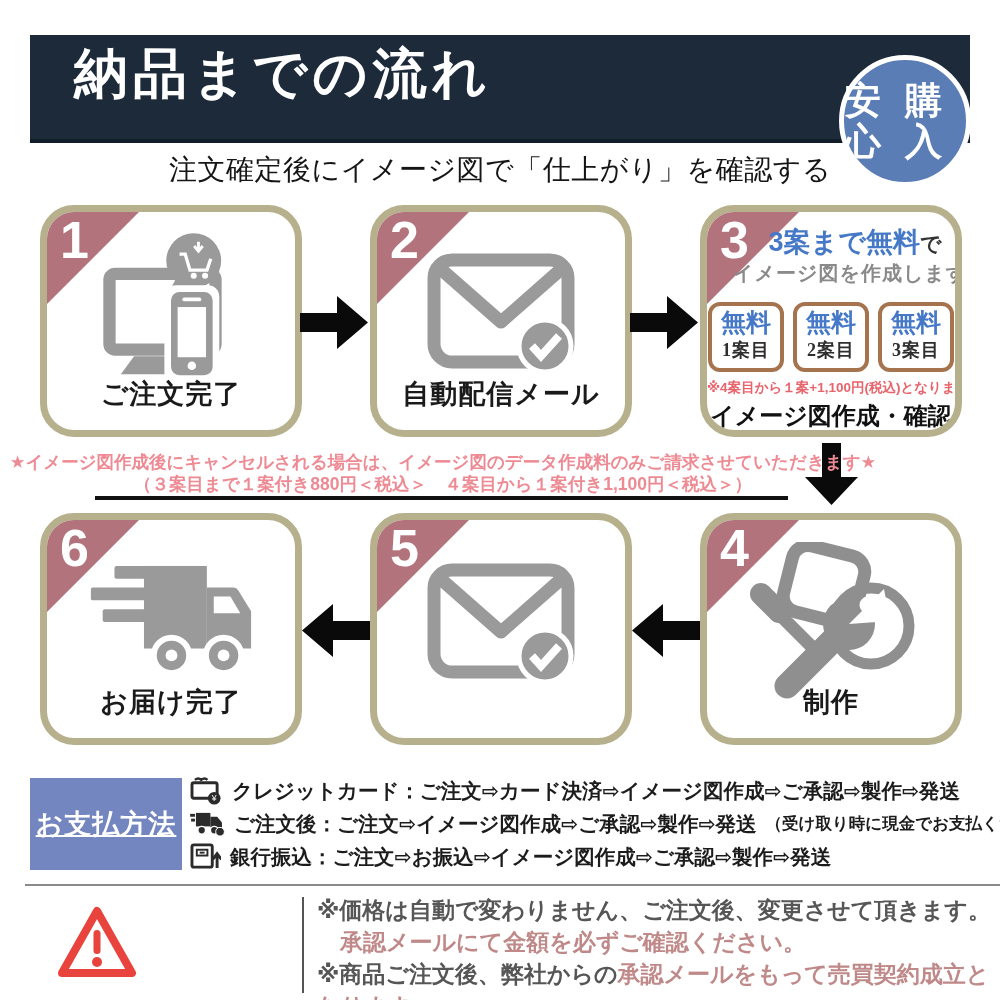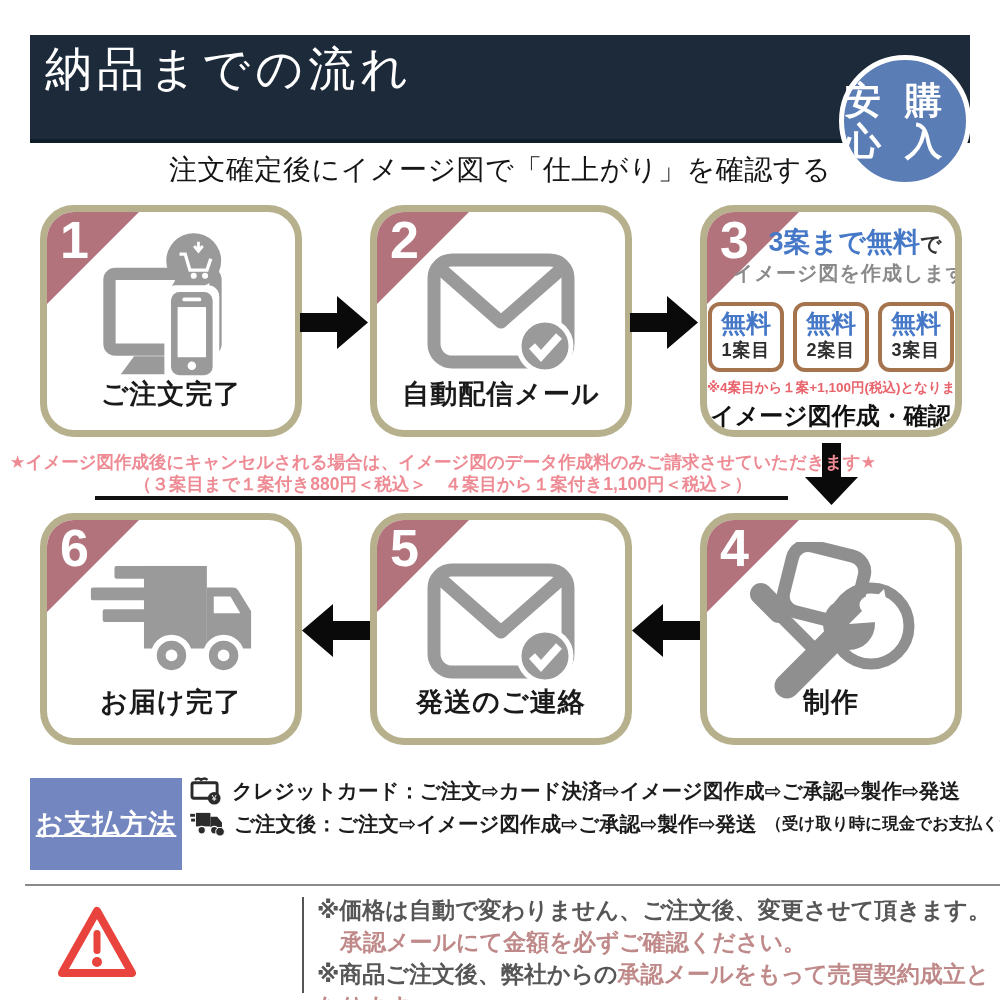--- a/index.html
+++ b/index.html
@@ -9,23 +9,23 @@
     -webkit-font-smoothing:antialiased;overflow:hidden;
   }
   .abs{position:absolute;}
 
   
   .header-bar{
     left:30px;top:35px;width:940px;height:104px;
     background:#1c2a39;border-bottom:4px solid #111d29;
   }
   .page-title{
-    left:45px;top:38px;
+    left:74px;top:38px;
     font-family:"Liberation Serif","DejaVu Serif",serif;
-    font-size:47px;color:#ffffff;letter-spacing:5px;font-weight:400;
+    font-size:54px;color:#ffffff;letter-spacing:5px;font-weight:700;
   }
   .badge{
     left:839px;top:55px;width:132px;height:132px;border-radius:50%;
     background:#5b7db5;border:5px solid #ffffff;box-sizing:border-box;
     display:flex;flex-direction:row;align-items:center;justify-content:center;
     color:#fff;font-weight:bold;font-size:37px;line-height:1.12;letter-spacing:2px;
   }
   .subtitle{
     left:0;top:151px;width:1000px;text-align:center;
     font-size:28px;font-weight:normal;color:#151515;letter-spacing:0.5px;
@@ -43,21 +43,21 @@
   .step-label{position:absolute;bottom:18px;left:0;width:100%;text-align:center;
     font-size:27px;font-weight:bold;color:#1a1a1a;letter-spacing:1px;}
   .step-icon{position:absolute;left:50%;transform:translateX(-50%);}
 
   
   .s3-line1{position:absolute;top:12px;left:52px;right:4px;text-align:center;white-space:nowrap;}
   .s3-blue{font-size:27px;font-weight:bold;color:#4678c8;}
   .s3-suffix{font-size:21px;font-weight:bold;color:#333;}
   .s3-line2{position:absolute;top:48px;left:26px;right:2px;text-align:center;
     font-size:20px;font-weight:bold;color:#8a8a8a;letter-spacing:1px;white-space:nowrap;}
-  .plans{position:absolute;top:90px;left:0;width:100%;display:flex;justify-content:center;gap:9px;}
+  .plans{position:absolute;top:90px;left:0;width:100%;display:flex;justify-content:center;gap:9px;font-family:Liberation Serif, serif;}
   .plan{width:76px;height:70px;border:4px solid #a5734d;border-radius:12px;
     box-sizing:border-box;background:#fff;text-align:center;}
   .plan-free{font-size:25px;font-weight:bold;color:#4678c8;line-height:1.2;margin-top:2px;}
   .plan-name{font-size:18px;color:#2e2e2e;font-weight:600;letter-spacing:1px;}
   .s3-note{position:absolute;top:167px;left:0;width:100%;text-align:center;
     font-size:13.5px;font-weight:bold;color:#e8636b;white-space:nowrap;}
   .s3-label{position:absolute;top:188px;left:0;width:100%;text-align:center;
     font-size:24px;font-weight:bold;color:#111;}
 
   .flow-arrow svg{display:block;}
@@ -214,21 +214,20 @@
   <div class="corner"></div>
   <div class="step-num">5</div>
   <div class="step-icon" style="top:42px;">
     <svg width="150" height="125" viewBox="0 0 150 125">
       <rect x="8" y="8" width="134" height="102" rx="18" fill="none" stroke="#9a9a9a" stroke-width="13"></rect>
       <path d="M17 19 L75 70 L133 19" fill="none" stroke="#9a9a9a" stroke-width="13" stroke-linecap="round" stroke-linejoin="round"></path>
       <circle cx="119" cy="94" r="26" fill="#9a9a9a" stroke="#fff" stroke-width="5"></circle>
       <path d="M106 94 l9 10 l18 -20" fill="none" stroke="#fff" stroke-width="8"></path>
     </svg>
   </div>
-  <div class="step-label">発送のご連絡</div>
 </div>
 
 <div class="abs flow-arrow" style="left:632px;top:602px;">
   <svg width="68" height="57" viewBox="0 0 68 57">
       <path d="M68 19 H31 V2 L0 28.5 L31 55 V38 H68 Z" fill="#0a0a0a"></path>
     </svg>
 </div>
 
 <div class="abs step-box" style="left:700px;top:513px;">
   <div class="corner"></div>
@@ -269,20 +268,31 @@
         <rect x="0" y="4" width="5" height="3" fill="#2b2b2b"></rect>
         <rect x="1" y="9" width="4" height="3" fill="#2b2b2b"></rect>
         <circle cx="12" cy="21" r="4" fill="#2b2b2b" stroke="#fff" stroke-width="1.5"></circle>
         <circle cx="25" cy="21" r="4" fill="#2b2b2b" stroke="#fff" stroke-width="1.5"></circle>
         <circle cx="31" cy="22.5" r="4.5" fill="#2b2b2b" stroke="#fff" stroke-width="1"></circle>
       </svg>
     </span>
     <span class="pay-text">ご注文後：ご注文⇨イメージ図作成⇨ご承認⇨製作⇨発送</span>
     <span class="pay-suffix">（受け取り時に現金でお支払ください）</span>
   </div>
+  <div class="pay-row">
+    <span class="pay-icon">
+      <svg width="31" height="29" viewBox="0 0 32 30">
+        <rect x="2" y="3" width="21" height="23" rx="2" fill="none" stroke="#2b2b2b" stroke-width="3"></rect>
+        <rect x="7" y="8" width="11" height="6" fill="none" stroke="#2b2b2b" stroke-width="2"></rect>
+        <path d="M10 11 h5" stroke="#2b2b2b" stroke-width="2"></path>
+        <path d="M28 27 V13 M23.5 18 L28 12 L32.5 18" stroke="#2b2b2b" stroke-width="3" fill="none"></path>
+      </svg>
+    </span>
+    <span class="pay-text">銀行振込：ご注文⇨お振込⇨イメージ図作成⇨ご承認⇨製作⇨発送</span>
+  </div>
 </div>
 
 <div class="abs bottom-sep"></div>
 <div class="abs warn-icon">
   <svg width="82" height="76" viewBox="0 0 82 76">
     <path d="M41 7 L76 69 H6 Z" fill="none" stroke="#e8433c" stroke-width="8" stroke-linejoin="round"></path>
     <rect x="37.5" y="26" width="7" height="24" rx="3.5" fill="#e8433c"></rect>
     <circle cx="41" cy="58" r="5" fill="#e8433c"></circle>
   </svg>
 </div>

